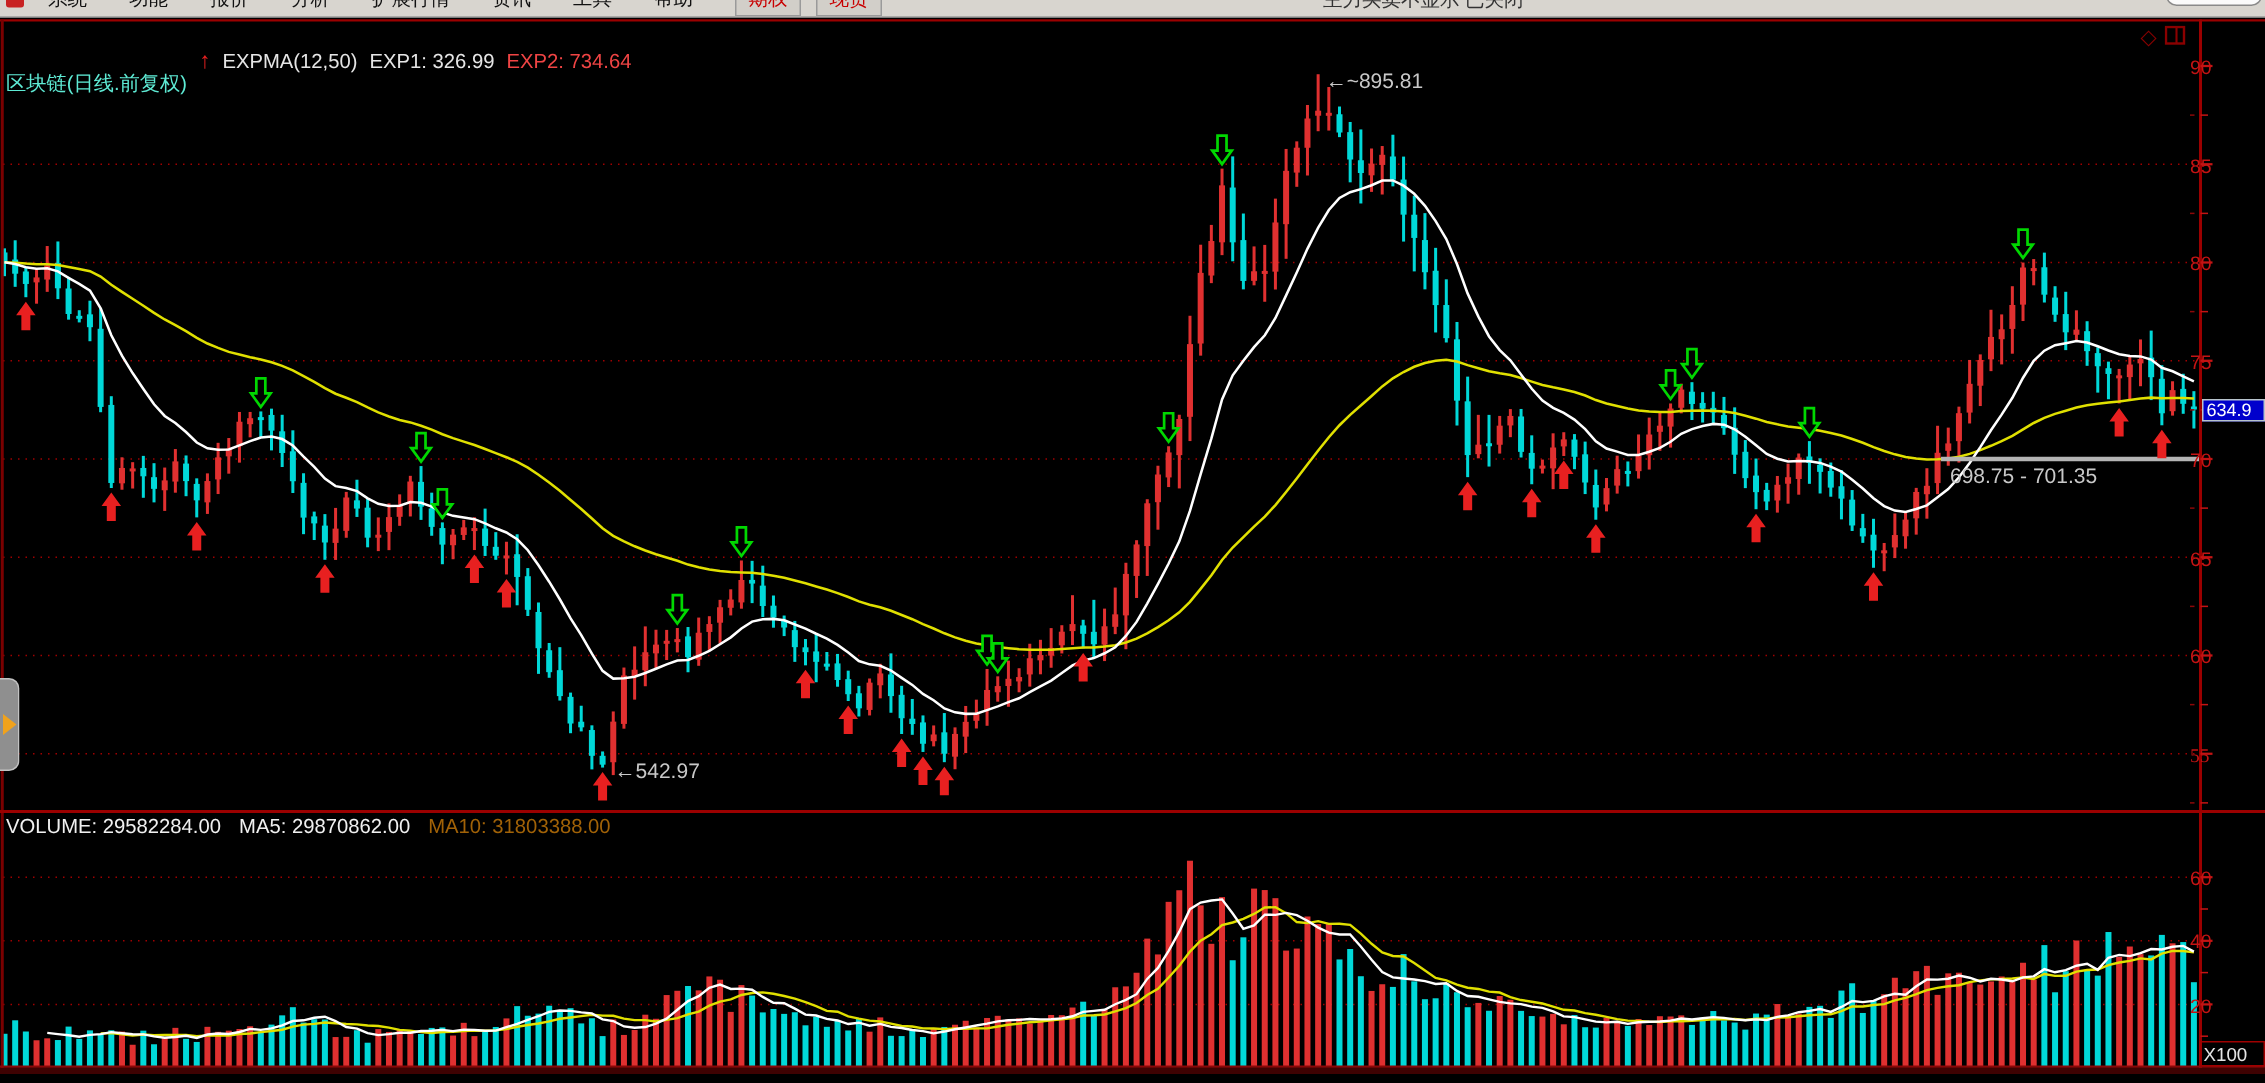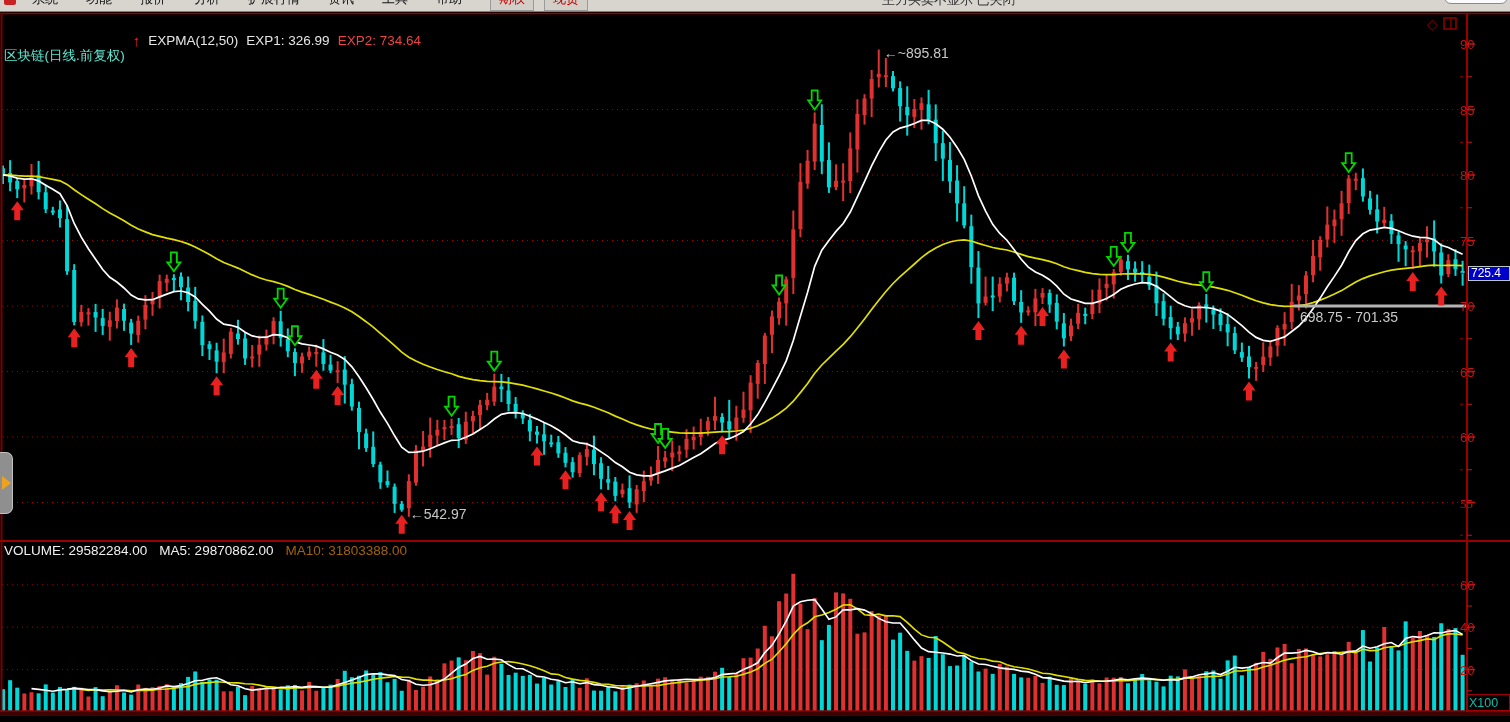--- a/index.html
+++ b/index.html
@@ -31,21 +31,21 @@
 
   .vol-header { position:absolute; top:543px; left:4px; z-index:5; display:flex; gap:12px; font-size:13.5px; white-space:nowrap;align-items:flex-end; }
   .vol-header .v-label, .vol-header .ma5 { color:#f0f0f0; }
   .vol-header .ma10 { color:#a16207; }
 
   .ptick { position:absolute; left:1432px; color:#c41414; font-size:13px; z-index:4; white-space:nowrap;margin-left:28px; }
   .price-label-box { position:absolute; left:1468px; width:42px; height:15px; background:#0000cc;
                      border:1px solid #b8c4cc; color:#ffffff; font-size:12px; line-height:13px;
                      padding-left:2px; z-index:7; white-space:nowrap; overflow:hidden; }
   .xunit-box { position:absolute; left:1466px; top:694px; width:44px; height:17px; border:1px solid #a00000;
-               color:#14b8a6; font-size:12.5px; line-height:17px; padding-left:2px; z-index:6; overflow:hidden; }
+               color:#e5e5e5; font-size:12.5px; line-height:17px; padding-left:2px; z-index:6; overflow:hidden; }
 
   .left-tab { position:absolute; left:0; top:452px; width:13px; height:62px; background:#8f8f8f;
               border:1px solid #c2c2c2; border-left:none; border-radius:0 7px 7px 0; z-index:7; }
   .left-tab-arrow { position:absolute; left:2px; top:23px; width:0; height:0;
                     border-top:7px solid transparent; border-bottom:7px solid transparent;
                     border-left:9px solid #f0a21c; }
 </style>
 </head>
 <body>
 
@@ -823,21 +823,21 @@
       <div class="ptick" style="top: 364.5px;">65</div>
       <div class="ptick" style="top: 430px;">60</div>
       <div class="ptick" style="top: 495.5px; font-family: Liberation Serif, serif;">55</div>
     </div>
   <div id="vol-ticks">
       <div class="ptick" style="top: 577.8px;">60</div>
       <div class="ptick" style="top: 620.2px;">40</div>
       <div class="ptick" style="top: 662.6px;">20</div>
     </div>
 
-  <div class="price-label-box" id="price-label-box" style="top: 265.726px;">725.4</div>
+  <div class="price-label-box" id="price-label-box" style="top: 265.726px;">634.9</div>
 
   <div class="xunit-box">X100</div>
 
   <div class="left-tab">
     <span class="left-tab-arrow"></span>
   </div>
 
 </div>
 
 </body></html>

